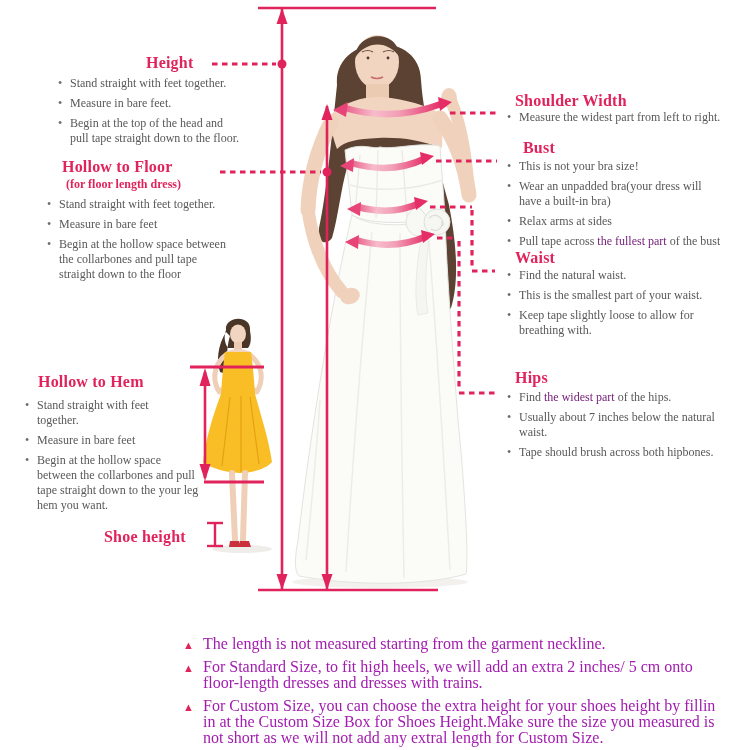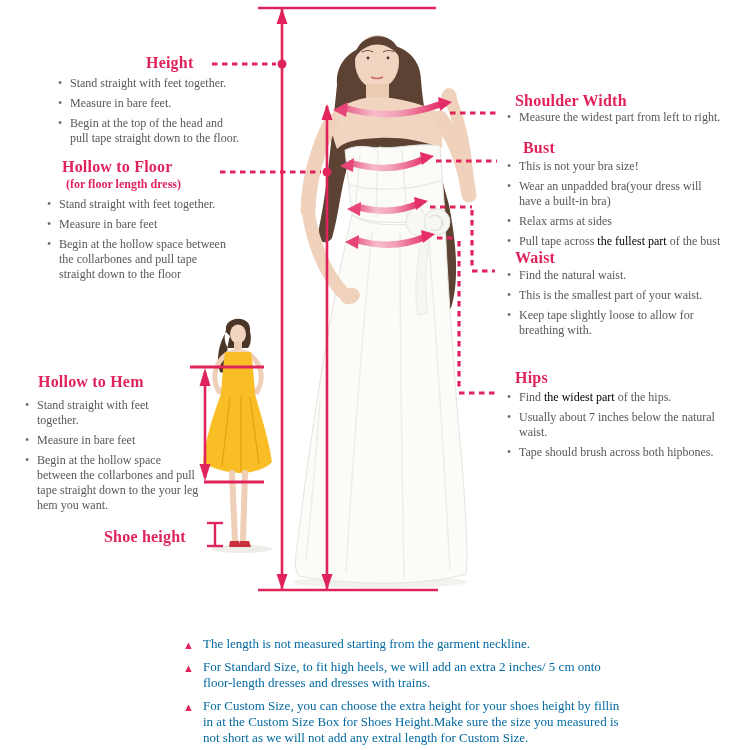--- a/index.html
+++ b/index.html
@@ -20,25 +20,25 @@
     font-size:12px; color:#58585A;
   }
   .bullets li {
     position:relative; padding-left:13px; margin-bottom:5px;
     line-height:15px; white-space:pre-line;
   }
   .bullets li::before {
     content:"\2022"; position:absolute; left:1px; top:0;
     color:#6a6a6e; font-size:12px;
   }
-  .hl { color:#000000; }
+  .hl { color:#701a75; }
   .footer { position:absolute; left:183px; top:636px; width:562px; }
   .note {
     position:relative; padding-left:20px; margin-bottom:7px;
-    font-size:13px; line-height:16px; color:#0369a1; white-space:pre-line;
+    font-size:16px; line-height:16px; color:#a21caf; white-space:pre-line;
   }
   .note::before {
     content:"\25B2"; position:absolute; left:0; top:1px;
     font-size:11px; color:#E1235C;
   }
   svg.layer { position:absolute; left:0; top:0; }
 </style>
 </head>
 <body>
 

